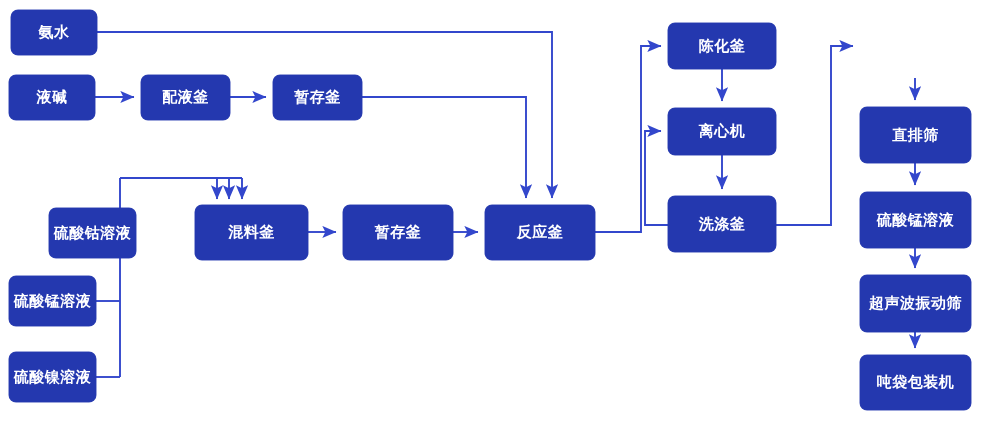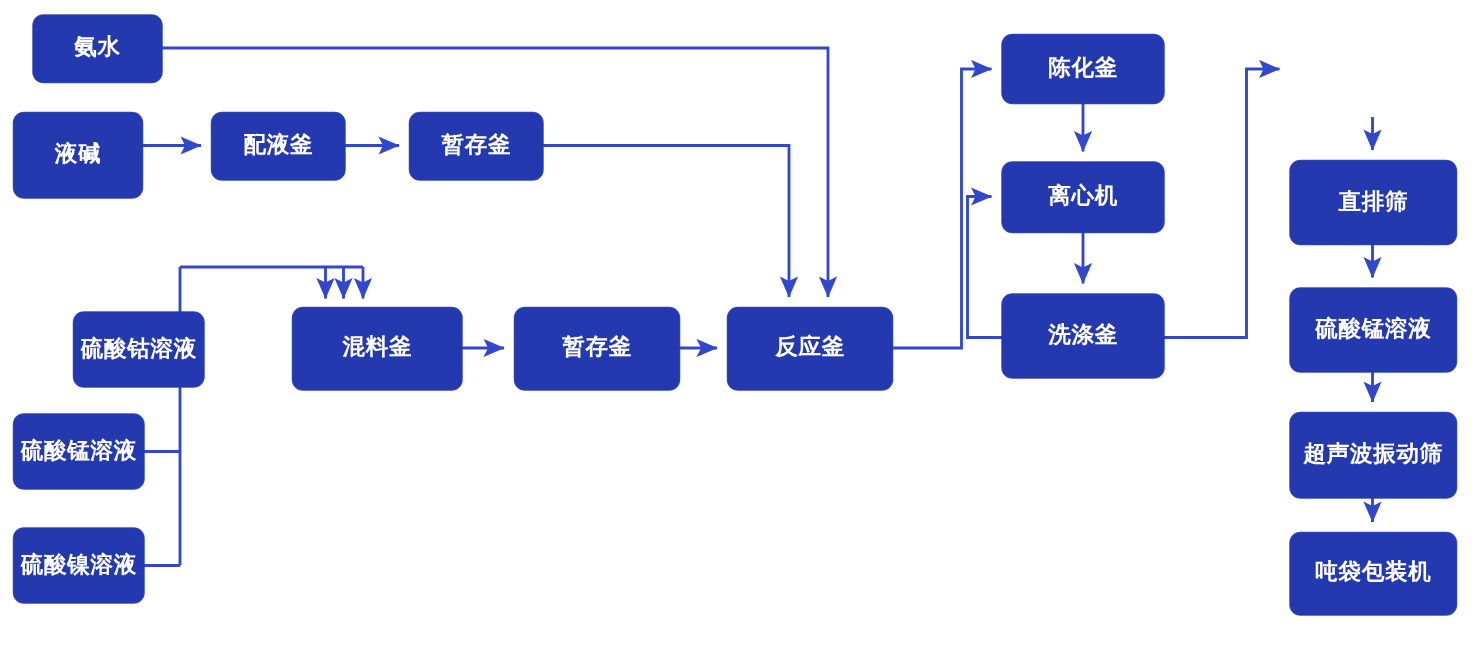--- a/index.html
+++ b/index.html
@@ -89,25 +89,25 @@
       <path d="M915,78 L915,100" marker-end="url(#arw)"></path>
 
       <path d="M915,163 L915,185" marker-end="url(#arw)"></path>
 
       <path d="M915,248 L915,268" marker-end="url(#arw)"></path>
 
       <path d="M915,332 L915,348" marker-end="url(#arw)"></path>
     </g>
   </svg>
 
-  <div class="node" style="left:22px;top:10px;width:86px;height:45px;">
+  <div class="node" style="left:11px;top:10px;width:86px;height:45px;">
     <span>氨水</span>
   </div>
 
-  <div class="node" style="left:9px;top:75px;width:86px;height:57px;">
+  <div class="node" style="left:9px;top:75px;width:86px;height:45px;">
     <span>液碱</span>
   </div>
 
   <div class="node" style="left:141px;top:75px;width:89px;height:45px;text-align:center;">
     <span>配液釜</span>
   </div>
 
   <div class="node" style="left:273px;top:75px;width:89px;height:45px;">
     <span>暂存釜</span>
   </div>

